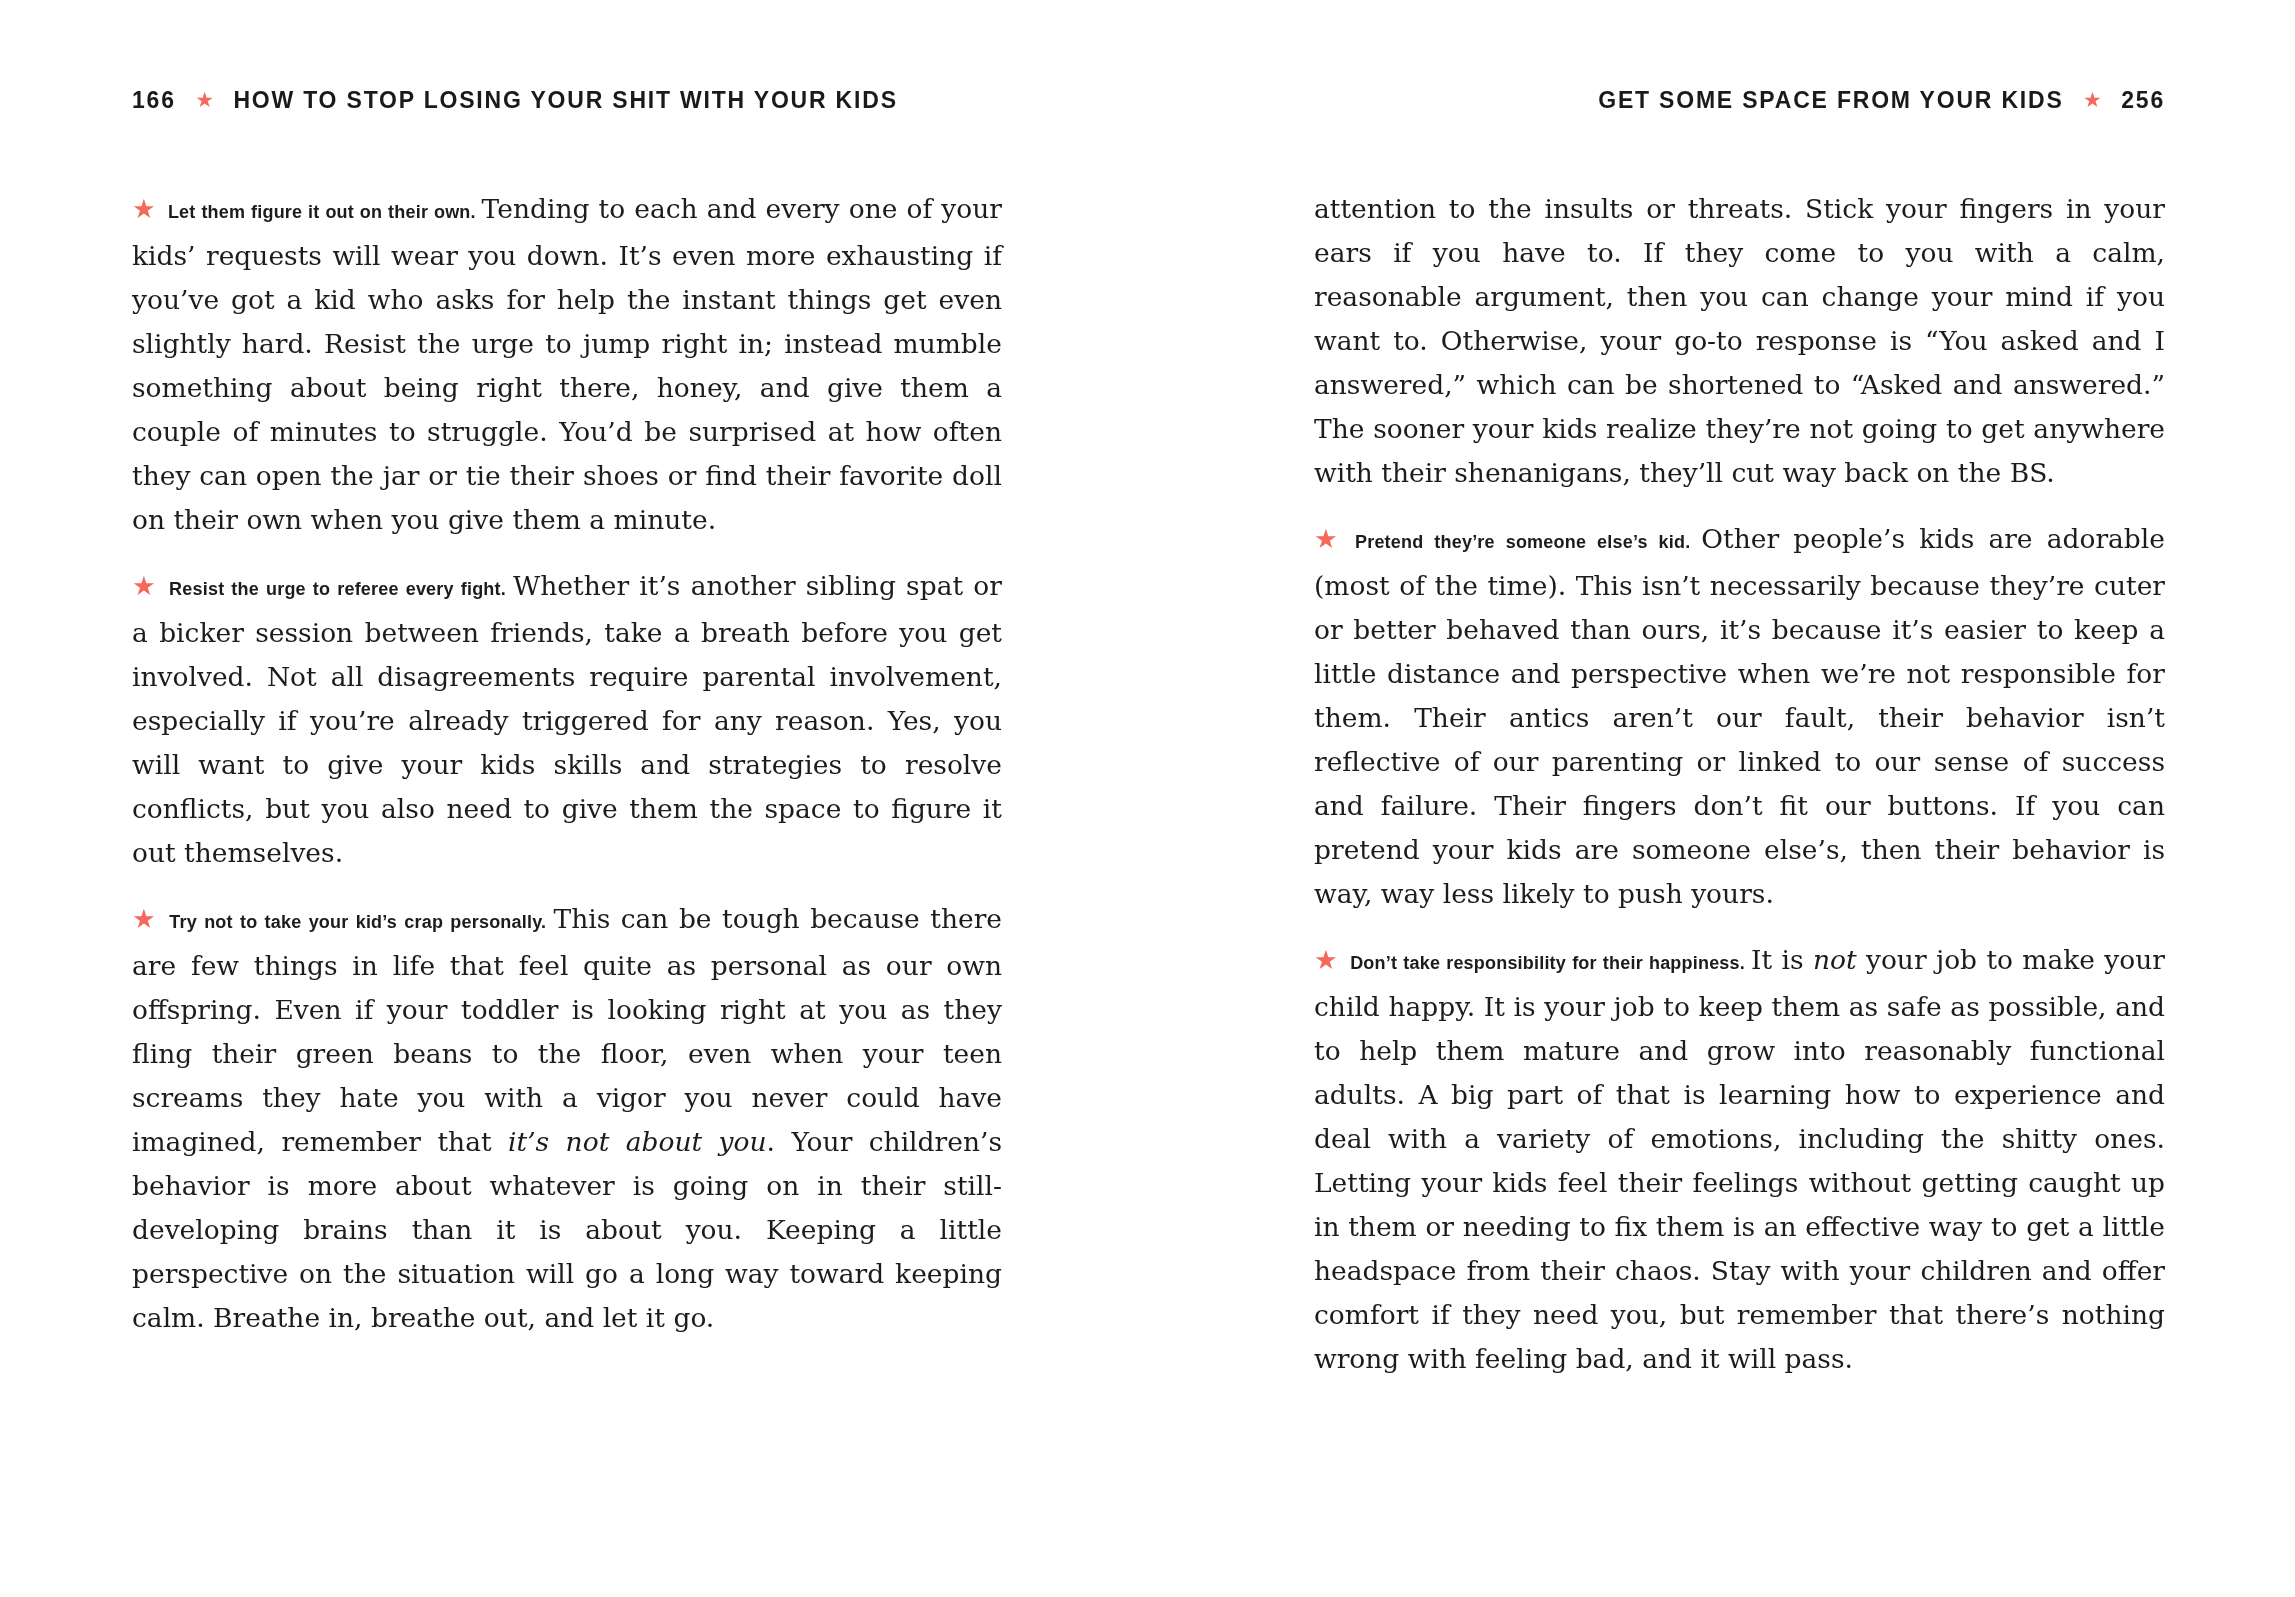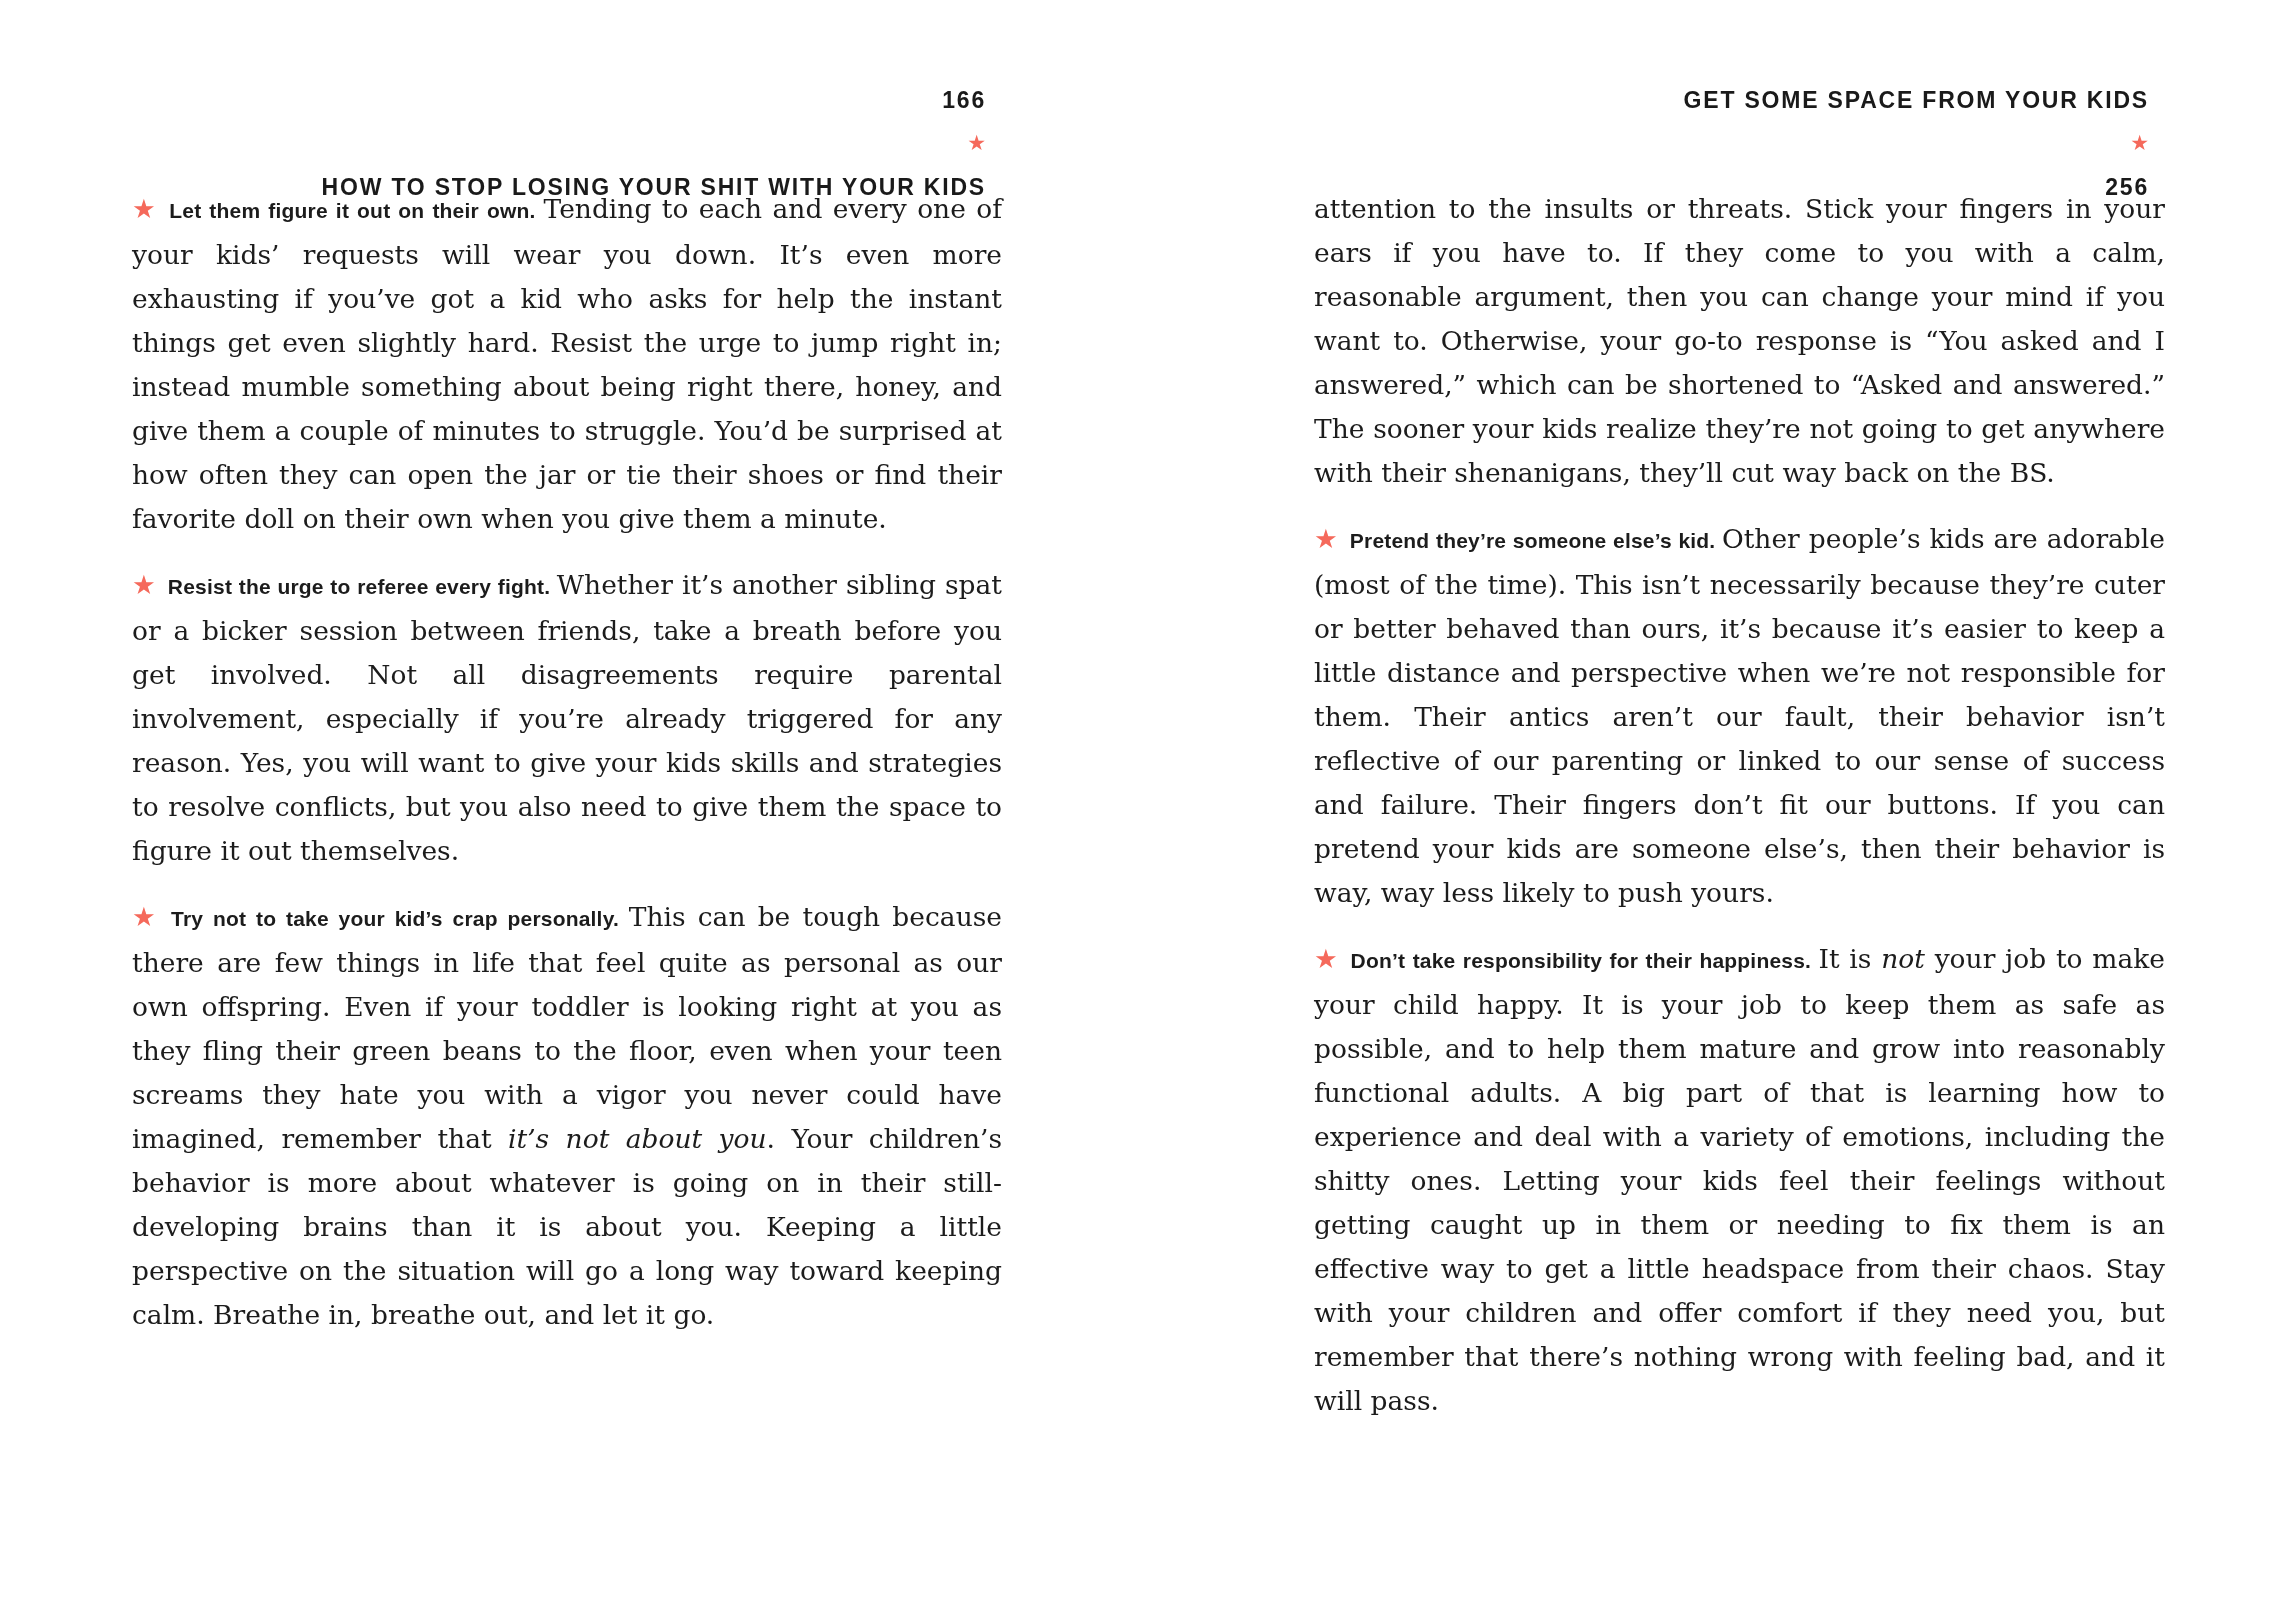--- a/index.html
+++ b/index.html
@@ -11,31 +11,30 @@
     font-family: "DejaVu Serif", serif;
     color: #1c1c1c;
     overflow: hidden;
   }
   .page { position: absolute; top: 0; height: 100%; }
   .page.left  { left: 132px;  width: 870px; }
   .page.right { left: 1314px; width: 851px; }
 
   .running-header {
     position: absolute;
-    top: 87px; left: 0; right: 16px;
+    top: 87px; left: 0; right: 0;
     display: flex;
-    align-items: flex-end;
+    align-items: center;
     gap: 19.4px;
     font-family: "Liberation Sans", sans-serif;
     font-weight: 700;
     font-size: 23px;
     letter-spacing: 1.8px;
     color: #1a1a1a;
     white-space: nowrap;
-    flex-direction: column;
   }
   .page.right .running-header { justify-content: flex-end; }
 
   .hdr-star {
     color: #f5695b;
     font-family: "DejaVu Sans", sans-serif;
     font-size: 21px;
     letter-spacing: 0;
     line-height: 1;
   }
@@ -51,21 +50,21 @@
   .star-bullet {
     color: #f5695b;
     font-family: "DejaVu Sans", sans-serif;
     font-size: 26.5px;
     margin-right: 11.5px;
     line-height: 1;
   }
   .lead {
     font-family: "Liberation Sans", sans-serif;
     font-weight: 700;
-    font-size: 21px;
+    font-size: 18px;
     letter-spacing: 0.2px;
   }
   .seg-italic { font-style: italic; }
 </style>
 </head>
 <body>
 
 <div class="spread">
 
   <div class="page left">

